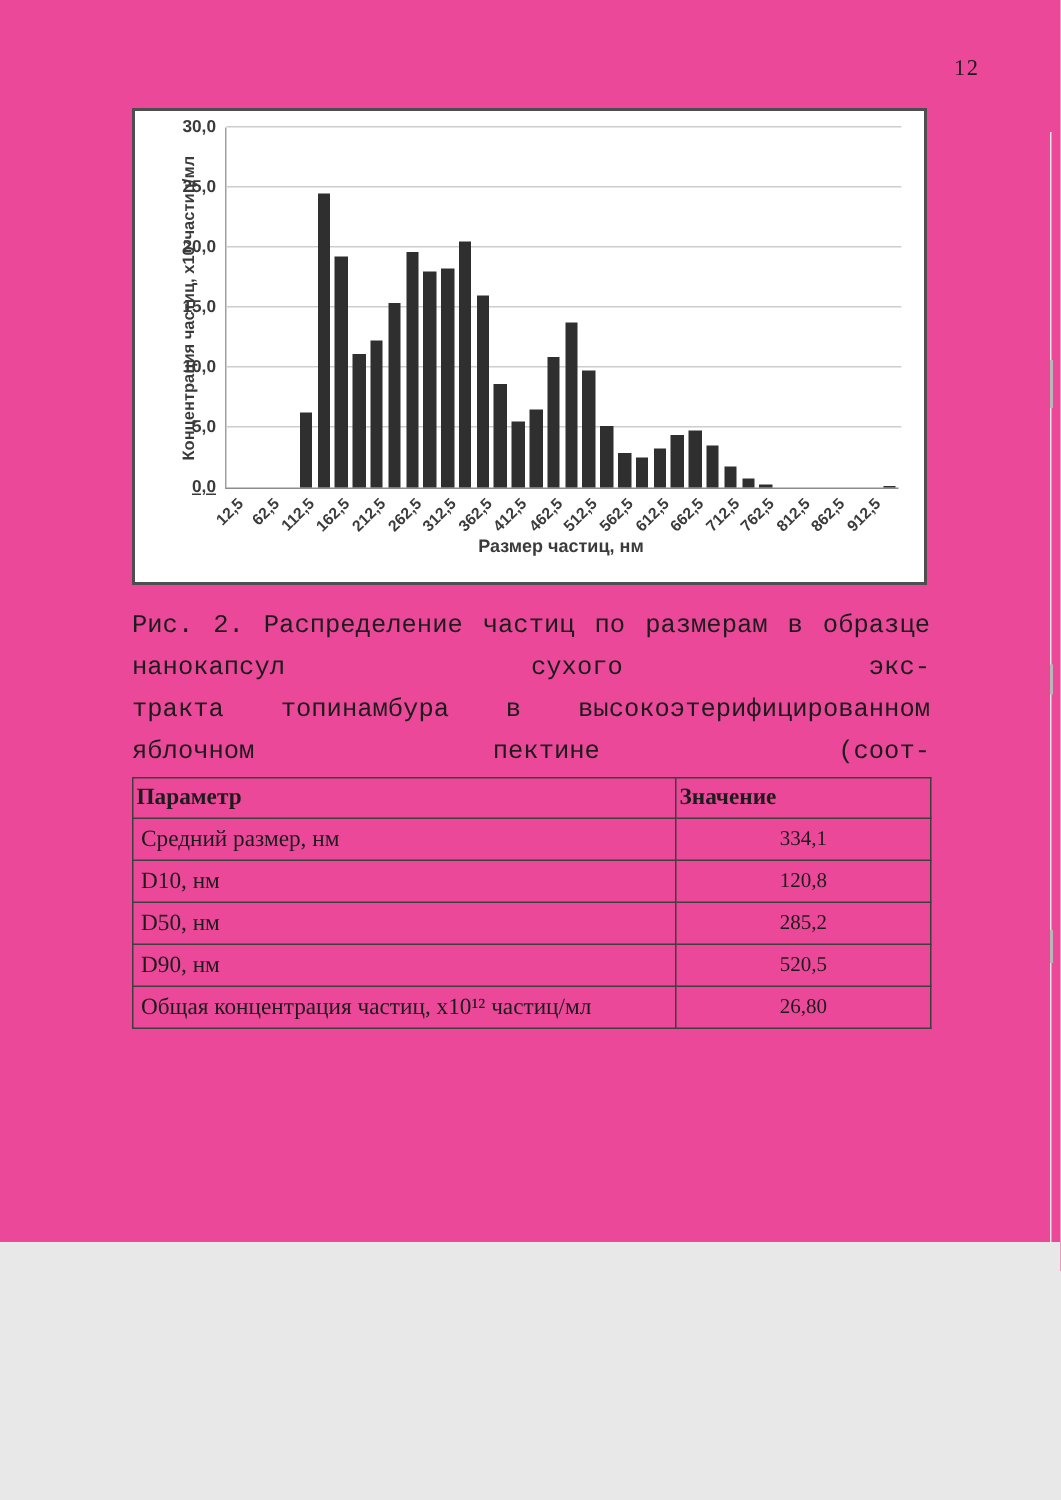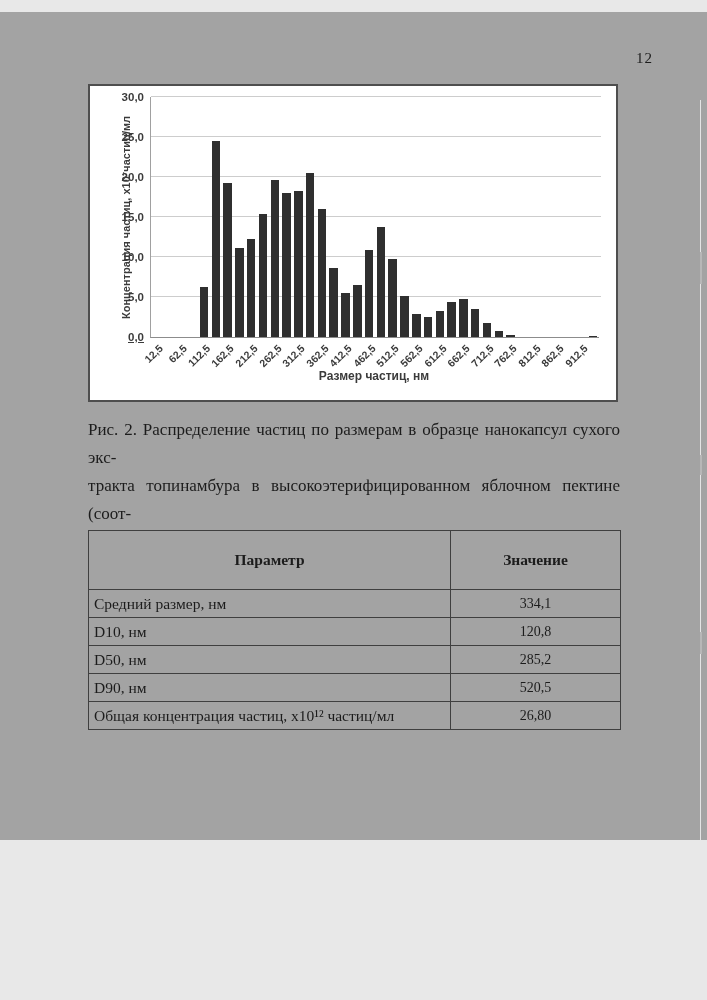--- a/index.html
+++ b/index.html
@@ -1,18 +1,18 @@
 <!DOCTYPE html>
 <html><head>
 <meta charset="utf-8">
 <style>
   html,body { margin:0; padding:0; background:#e8e8e8; }
   .page {
-    position:relative; width:707px; height:828px; margin:12px auto;
-    background:#a3a3a3; overflow:hidden;
+    position:relative; width:707px; height:828px; margin:0 auto;
+    background:#ec4899; overflow:hidden;
     font-family:"Liberation Serif","DejaVu Serif",serif;
     color:#1c1c1c;
   }
   .page-number {
     position:absolute; top:38px; right:54px;
     font-size:15px; letter-spacing:1px;
   }
   
   .figure-frame {
     position:absolute; left:88px; top:72px; width:530px; height:318px;
@@ -43,33 +43,33 @@
   .y-axis-title {
     position:absolute; left:30px; top:233px;
     transform:rotate(-90deg); transform-origin:0 0;
     font-family:"Liberation Sans","DejaVu Sans",sans-serif;
     font-size:11px; font-weight:600; color:#3b3b3b; white-space:nowrap;
   }
   
   .caption { position:absolute; left:88px; top:404px; width:532px;
     font-size:17px; line-height:28px; }
   .cap-line { white-space:normal; }
-  .cap-line.justify { text-align:justify; text-align-last:justify; }
+  .cap-line.justify { text-align:justify; text-align-last:justify;font-family:Liberation Mono, monospace; }
   
   .table-title {
     position:absolute; left:88px; top:484px; width:532px; box-sizing:border-box;
     padding-left:42px; text-align:center; font-size:17px;
   }
   table.stats {
     position:absolute; left:88px; top:518px; width:532px;
     border-collapse:collapse; table-layout:fixed;
     font-size:15.5px; color:#1c1c1c;
   }
   table.stats th, table.stats td { border:1px solid #3f3f3f; vertical-align:middle; }
-  table.stats th { height:26px; text-align:center; font-weight:bold; padding:16px 2px; }
+  table.stats th { height:26px; text-align:left; font-weight:bold; padding:0 2px; }
   table.stats td { height:25px; padding:1px 4px 1px 5px; }
   table.stats td.value-cell { text-align:center; font-size:14px; padding:1px 2px; }
   col.c-param { width:362px; }
   col.c-value { width:170px; }
   
   .scan-line { position:absolute; left:700px; top:88px; width:1px; height:897px; background:#e4e4e4; }
   .scan-dash { position:absolute; left:700px; width:2px; background:#b7b7b7; }
   .scan-dash.d1 { top:240px; height:32px; }
   .scan-dash.d2 { top:443px; height:20px; }
   .scan-dash.d3 { top:620px; height:22px; }

